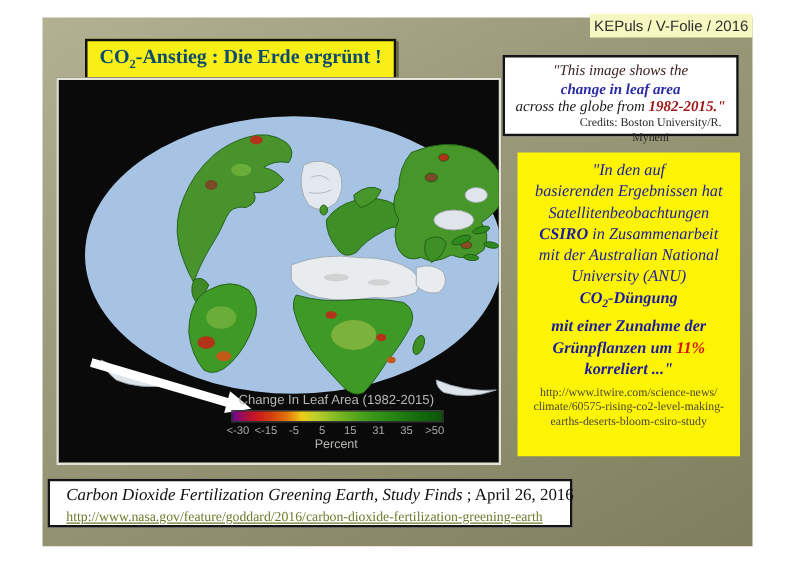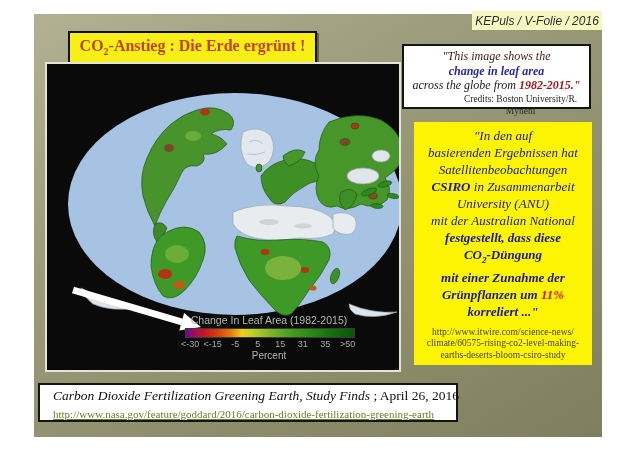--- a/index.html
+++ b/index.html
@@ -2,27 +2,27 @@
 <html><head>
 <meta charset="utf-8">
 <style>
   html,body{margin:0;padding:0;background:#ffffff;}
   .page{position:relative;width:640px;height:452px;background:#ffffff;overflow:hidden;
         font-family:"Liberation Serif",serif;}
   .slide{position:absolute;left:34px;top:14px;width:568px;height:423px;
          background:linear-gradient(150deg,#b2b293 0%,#9c9c7c 35%,#8f8f6e 65%,#7f7f5d 100%);}
   
   .badge{position:absolute;left:472px;top:11px;width:130px;height:19px;background:#f7f7c2;
-         font-family:"Liberation Sans",sans-serif;font-style:italic;font-size:12px;color:#2e2e2e;
+         font-family:"Liberation Sans",sans-serif;font-size:12px;color:#2e2e2e;
          display:flex;align-items:center;justify-content:center;white-space:nowrap;}
   
   .title-box{position:absolute;left:68px;top:31px;width:245px;height:29px;background:#f7ef16;
              border:2px solid #101010;box-shadow:2px 2px 0 rgba(50,50,30,.55);
              display:flex;align-items:center;justify-content:center;}
-  .title-box .t{font-weight:bold;font-size:16px;color:#c2410c;white-space:nowrap;}
+  .title-box .t{font-weight:bold;font-size:16px;color:#0c4a6e;white-space:nowrap;}
   .title-box sub{font-size:10px;}
   
   .map{position:absolute;left:45px;top:62px;width:352px;height:306px;background:#0a0a0a;
        border:2px solid #e3e3d6;}
   .map svg{position:absolute;left:0;top:0;}
   .legend-title{position:absolute;left:130px;top:250px;width:184px;text-align:center;
         font-family:"Liberation Sans",sans-serif;font-size:10.5px;color:#b4b8b0;white-space:nowrap;}
   .colorbar{position:absolute;left:138px;top:264px;width:168px;height:8px;border:1px solid #3a3a3a;
         background:linear-gradient(to right,#6a0a96 0%,#a00d55 5%,#cc1520 11%,#d23c0e 18%,
         #e4740d 26%,#eccd18 33%,#bccf2a 40%,#7db822 50%,#47a01c 62%,#2a8a13 74%,#156e0c 87%,#0c540a 100%);}
@@ -156,23 +156,22 @@
     <div class="l l2">change in leaf area</div>
     <div class="l l3"><span>across the globe from </span><span class="yrs">1982-2015."</span></div>
     <div class="credits">Credits: Boston University/R. Myneni</div>
   </div>
 
   <div class="german-box">
     <div class="g">"In den auf</div>
     <div class="g">basierenden Ergebnissen hat</div>
     <div class="g">Satellitenbeobachtungen</div>
     <div class="g"><span class="b">CSIRO</span><span> in Zusammenarbeit</span></div>
+    <div class="g">mit der Australian National</div>
     <div class="g">University (ANU)</div>
-    <div class="g">mit der Australian National</div>
-    <div class="g b">festgestellt, dass diese</div>
     <div class="g b"><span>CO</span><sub>2</sub><span>-Düngung</span></div>
     <div class="g b">mit einer Zunahme der</div>
     <div class="g b"><span>Grünpflanzen um </span><span class="red">11%</span></div>
     <div class="g b">korreliert ..."</div>
     <div class="url">
       <div>http://www.itwire.com/science-news/</div>
       <div>climate/60575-rising-co2-level-making-</div>
       <div>earths-deserts-bloom-csiro-study</div>
     </div>
   </div>

